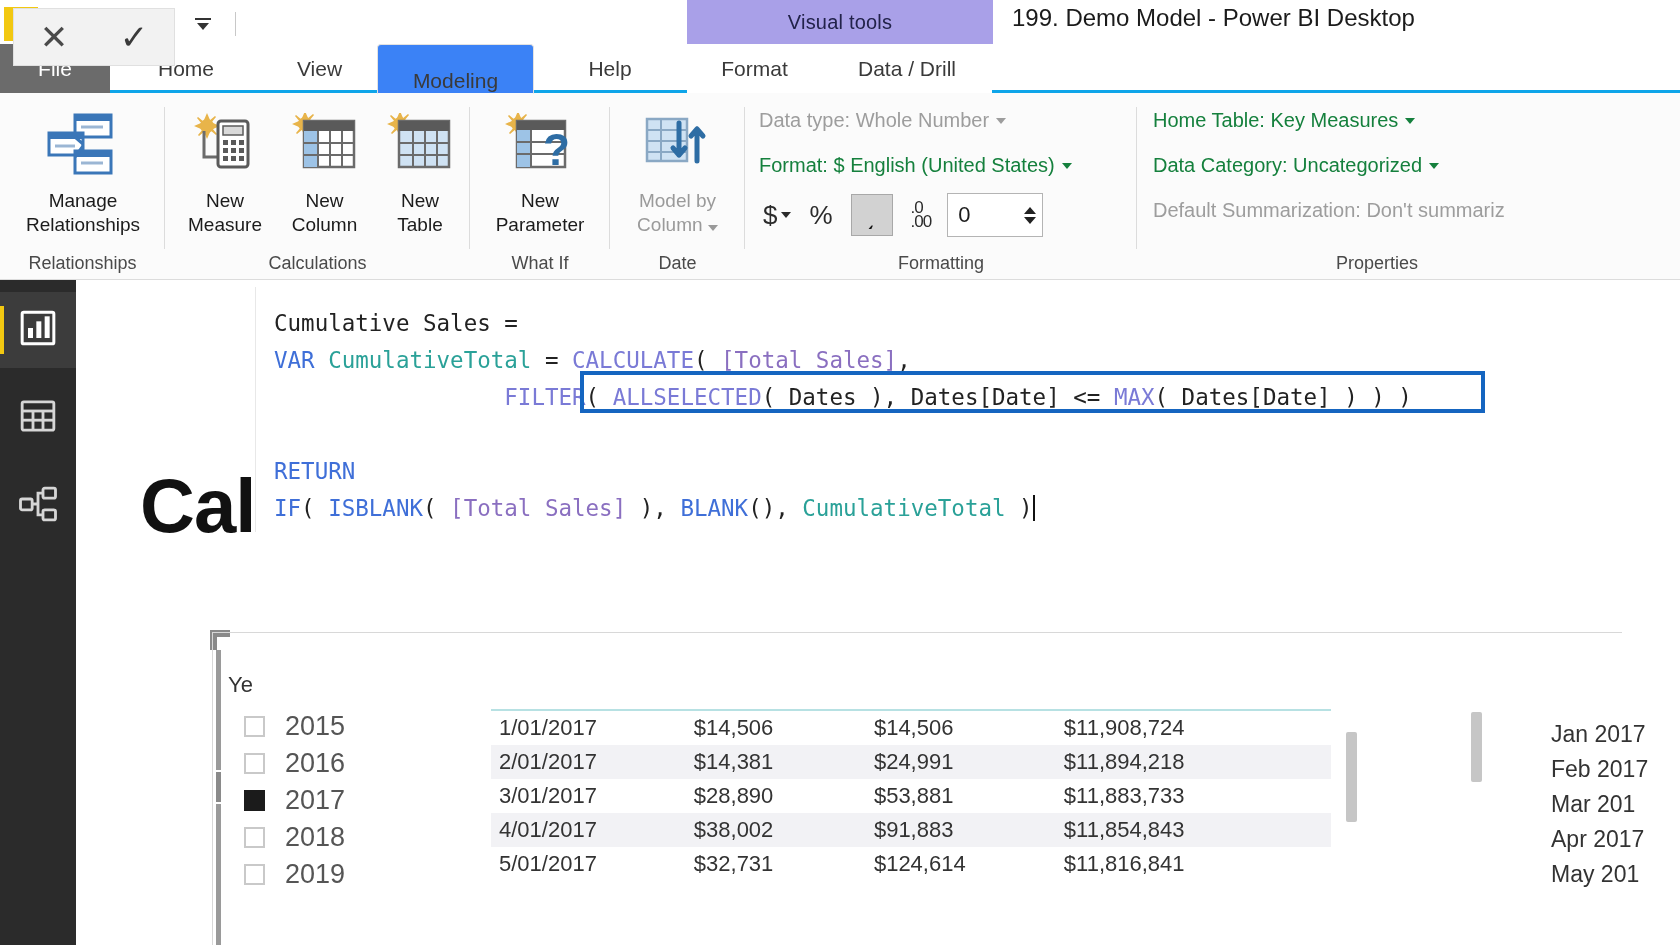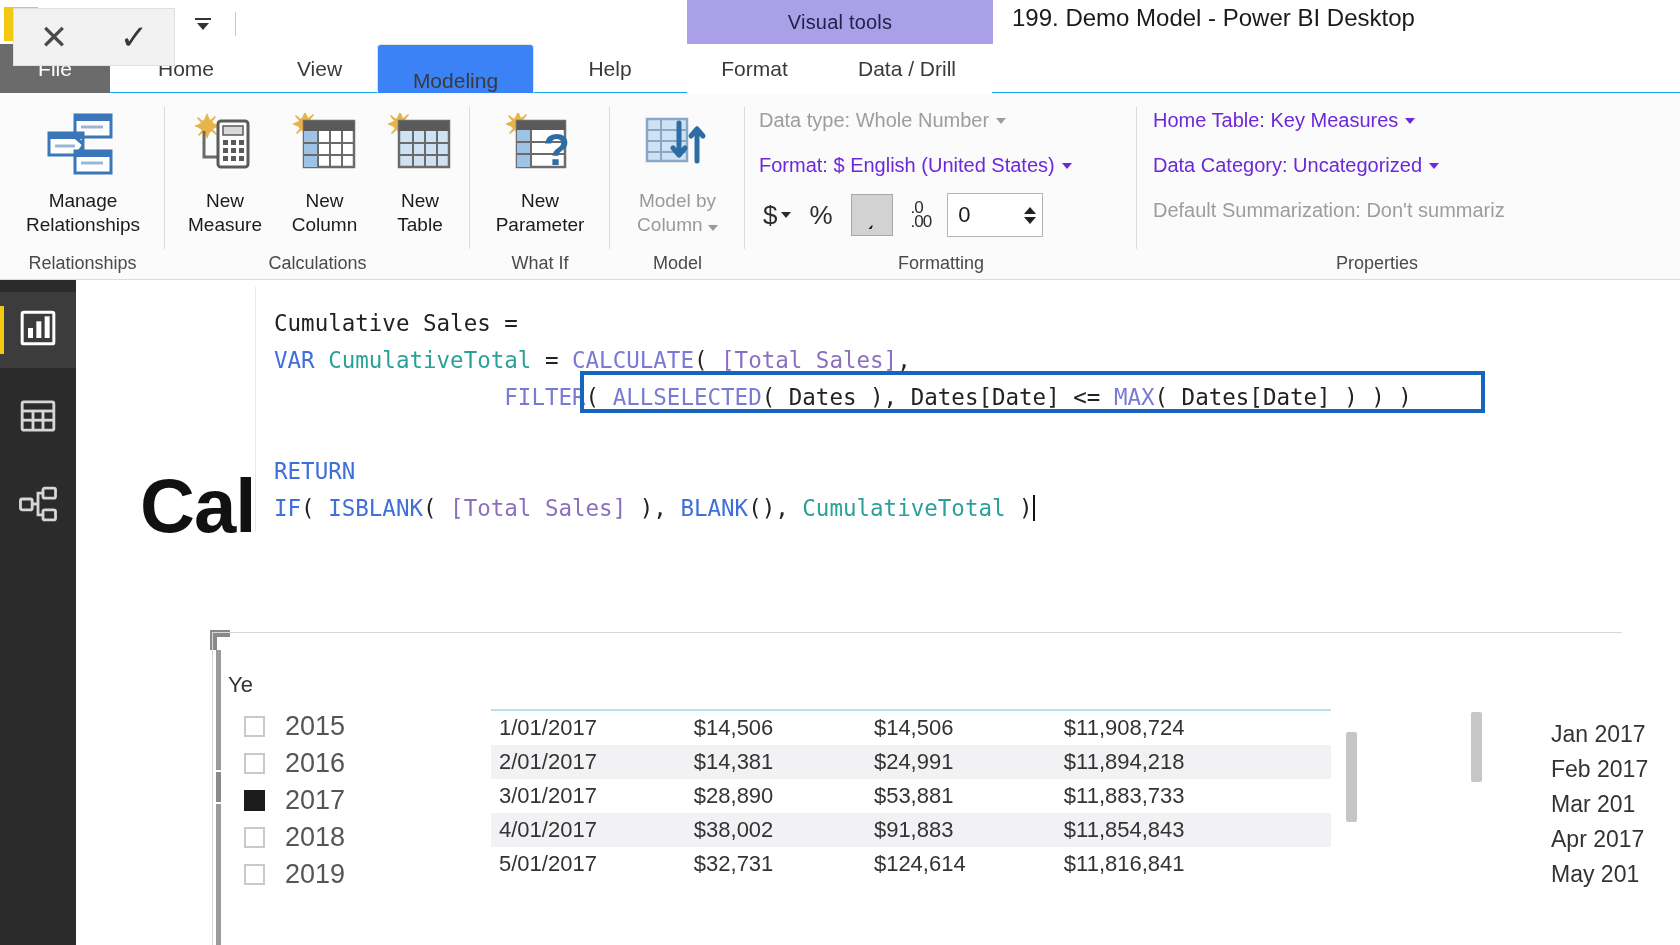--- a/index.html
+++ b/index.html
@@ -43,21 +43,21 @@
     font-size: 20px; letter-spacing: .2px;
   }
   .win-title {
     position: absolute; left: 1012px; top: 4px;
     font-size: 24px; color: #1b1b1b; white-space: nowrap;
   }
 
   
   .tabstrip {
     position: absolute; left: 0; top: 44px; width: 1680px; height: 50px;
-    background: #ffffff; border-bottom: 2px solid #0ea5e9;
+    background: #ffffff; border-bottom: 4px solid #0ea5e9;
   }
   .tab {
     position: absolute; top: 0; height: 50px;
     display: flex; align-items: center; justify-content: center;
     font-size: 21px; color: #3a3a3a; white-space: nowrap;
   }
   .tab.file { background: #6b6b6b; color: #fff; left: 0; width: 110px; }
   .tab.active {
     background: #3b82f6;
     border: 1px solid #e2e2e2; border-bottom: 1px solid #fbfbfb;
@@ -78,21 +78,21 @@
   .big-btn {
     position: absolute; top: 12px;
     display: flex; flex-direction: column; align-items: center;
   }
   .big-lbl { margin-top: 6px; font-size: 19px; line-height: 24px; text-align: center; color: #1b1b1b; }
   .big-lbl.dim { color: #9a9a9a; }
   .icn { height: 78px; display: flex; align-items: center; justify-content: center; }
 
   
   .prop-row {
-    position: absolute; font-size: 20px; color: #6d28d9; white-space: nowrap;
+    position: absolute; font-size: 20px; color: #15803d; white-space: nowrap;
     display: flex; align-items: center; gap: 7px;
   }
   .prop-row.dim { color: #9d9d9d; }
   .caret { border-left: 5px solid transparent; border-right: 5px solid transparent; border-top: 6px solid currentColor; display: inline-block; }
   .fmt-bar { position: absolute; display: flex; align-items: center; gap: 10px; }
   .fmt-btn { font-size: 26px; color: #2b2b2b; display: flex; align-items: center; gap: 4px; }
   .fmt-toggle {
     width: 42px; height: 42px; background: #d2d2d2; border: 1px solid #a8a8a8;
     display: flex; align-items: center; justify-content: center; font-size: 26px; color:#111;
   }
@@ -392,21 +392,21 @@
                 <line x1="4" y1="17" x2="44" y2="17"></line>
                 <line x1="4" y1="28" x2="44" y2="28"></line>
                 <line x1="4" y1="39" x2="44" y2="39"></line>
               </g>
             <path d="M36 10 v32 M36 42 l-6-7 M36 42 l6-7" fill="none" stroke="#2E6DA4" stroke-width="5" stroke-linecap="round"></path>
             <path d="M54 48 v-32 M54 16 l-6 7 M54 16 l6 7" fill="none" stroke="#2E6DA4" stroke-width="5" stroke-linecap="round"></path>
           </svg>
         </div>
         <div class="big-lbl dim"><span>Model by</span><br><span>Column</span> <span class="caret"></span></div>
       </div>
-      <div class="grp-title">Model</div>
+      <div class="grp-title">Date</div>
       <div class="grp-sep" style="left:134px;"></div>
     </div>
 
     <div class="grp" style="left:745px;width:392px;">
       <div class="prop-row dim" style="left:14px;top:16px;">
         <span>Data type: Whole Number</span>
         <span class="caret"></span>
       </div>
       <div class="prop-row" style="left:14px;top:61px;">
         <span>Format: $ English (United States)</span>

